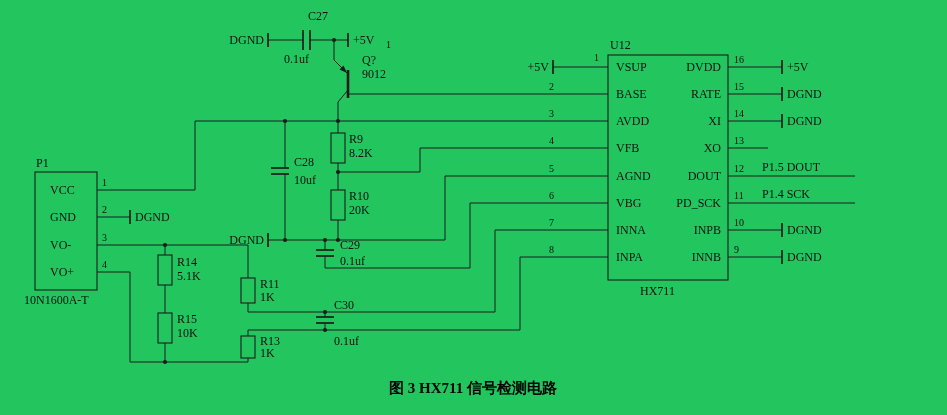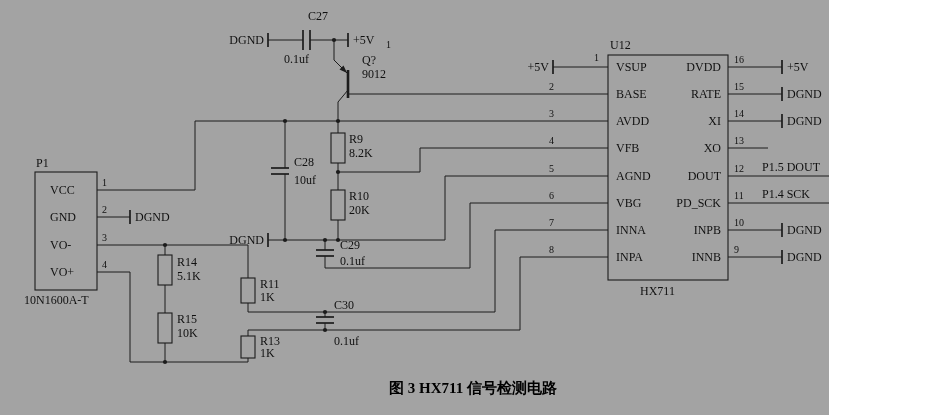--- a/index.html
+++ b/index.html
@@ -1,17 +1,17 @@
 <!DOCTYPE html>
 <html><head>
 <meta charset="utf-8">
 <style>
   html,body { margin:0; padding:0; background:#ffffff; }
   .page {
-    position:relative; width:829px; height:415px; background:#a3a3a3;
+    position:relative; width:947px; height:415px; background:#22c55e;
     font-family:"Liberation Serif", serif; overflow:hidden;
   }
   svg { display:block; }
   .w   { stroke:#1c1c1c; stroke-width:1; fill:none; }
   .bar { stroke:#1c1c1c; stroke-width:1.7; fill:none; }
   .plate { stroke:#1c1c1c; stroke-width:1.7; fill:none; }
   .body-rect { stroke:#1c1c1c; stroke-width:1.1; fill:none; }
   .tbar { stroke:#1c1c1c; stroke-width:2.6; fill:none; }
   .dot { fill:#1c1c1c; stroke:none; }
   .arrow { fill:#1c1c1c; stroke:none; }

